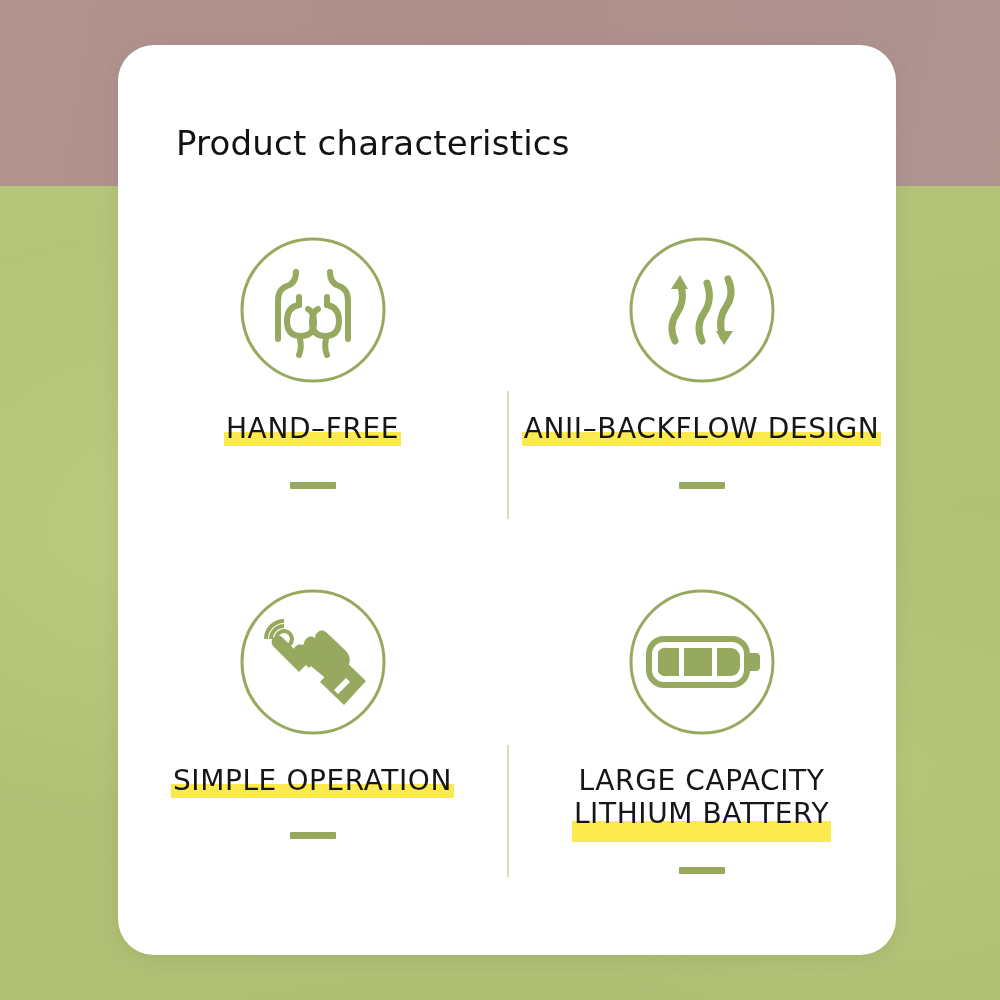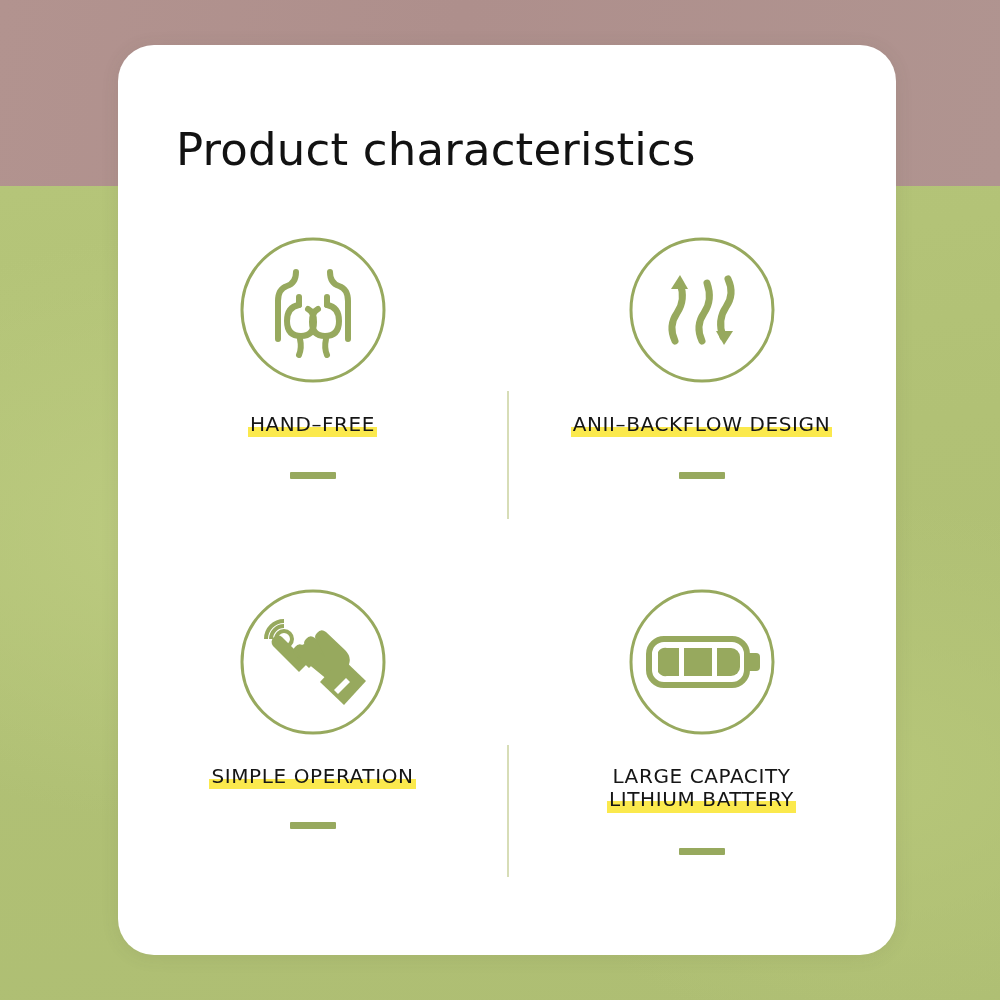--- a/index.html
+++ b/index.html
@@ -37,21 +37,21 @@
     width:778px; height:910px;
     background:#ffffff;
     border-radius:36px;
     box-shadow:0 2px 18px rgba(80,80,60,.10);
     overflow:hidden;
   }
 
   #card-title {
     position:absolute;
     left:58px; top:78px;
-    font-size:45px;
+    font-size:34px;
     font-weight:400;
     letter-spacing:.2px;
     color:#121212;
     white-space:nowrap;
     font-family:"DejaVu Sans", sans-serif;
   }
 
   
   #feature-grid {
     position:absolute;
@@ -70,34 +70,34 @@
 
   .icon-circle {
     width:150px; height:150px;
     margin:20px auto 0 auto;
     display:block;
   }
 
   .feature-label {
     display:block;
     margin-top:28px;
-    font-size:20px;
+    font-size:28px;
     font-weight:400;
     letter-spacing:.6px;
     color:#161616;
     line-height:1.17;
     font-family:"DejaVu Sans", sans-serif;
   }
   .feature-label .hl {
     background:linear-gradient(to top,#fbe94d 0%,#fbe94d 40%,rgba(251,233,77,0) 40%);
     padding:0 2px 1px 2px;
   }
   .feature-label .hl-full {
     background:linear-gradient(to top,#fbe94d 0%,#fbe94d 46%,rgba(251,233,77,0) 46%);
-    padding:0 2px 2px 2px;
+    padding:0 2px 12px 2px;
   }
 
   .dash {
     display:block;
     width:46px; height:7px;
     margin:36px auto 0 auto;
     background:#97a95e;
     border-radius:1px;
   }
   .dash-lower { margin-top:34px; }

